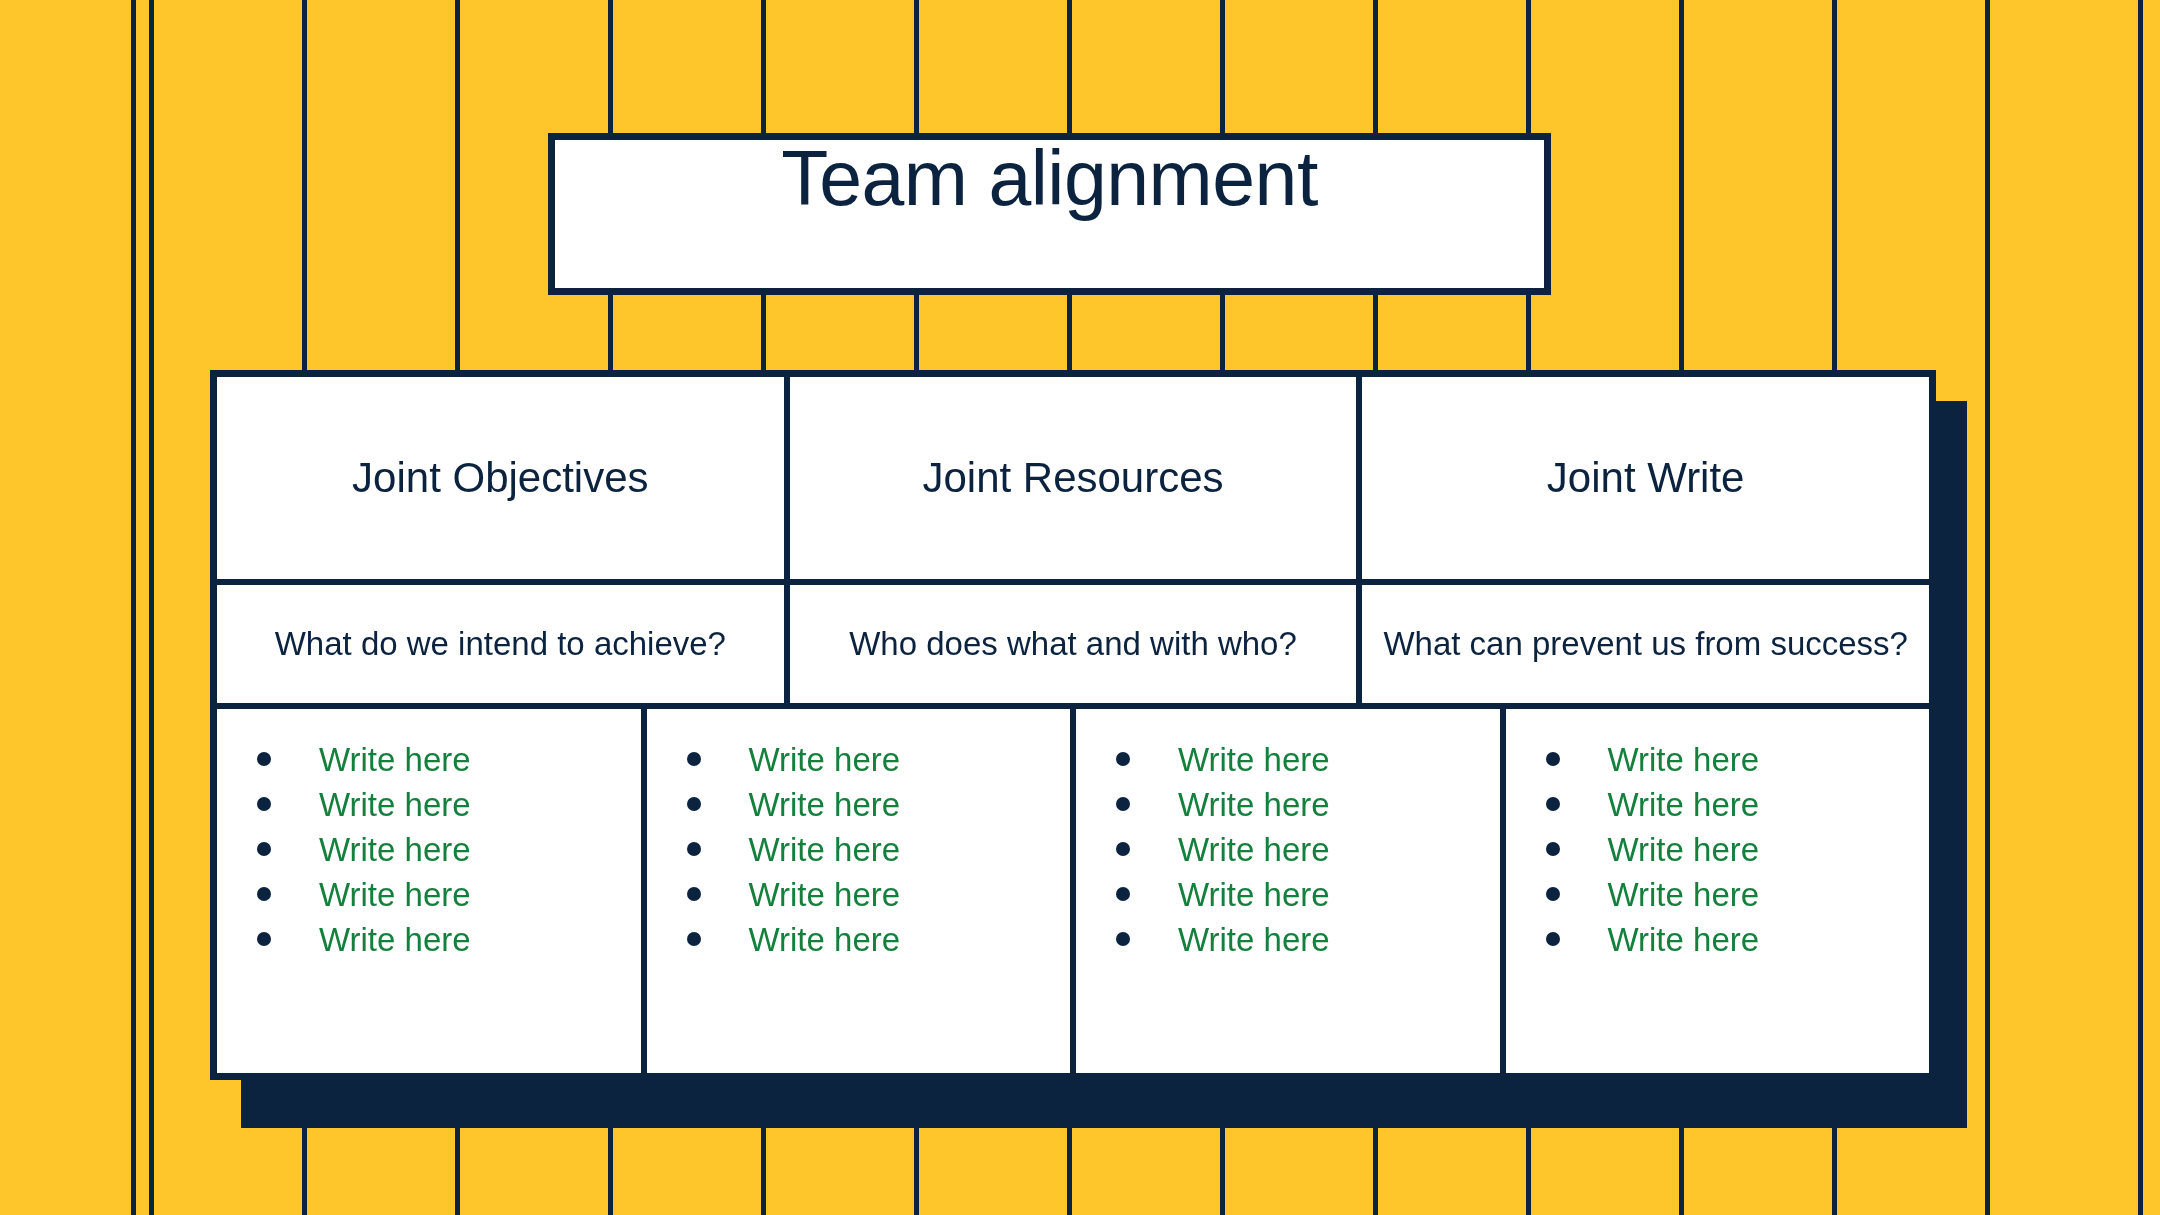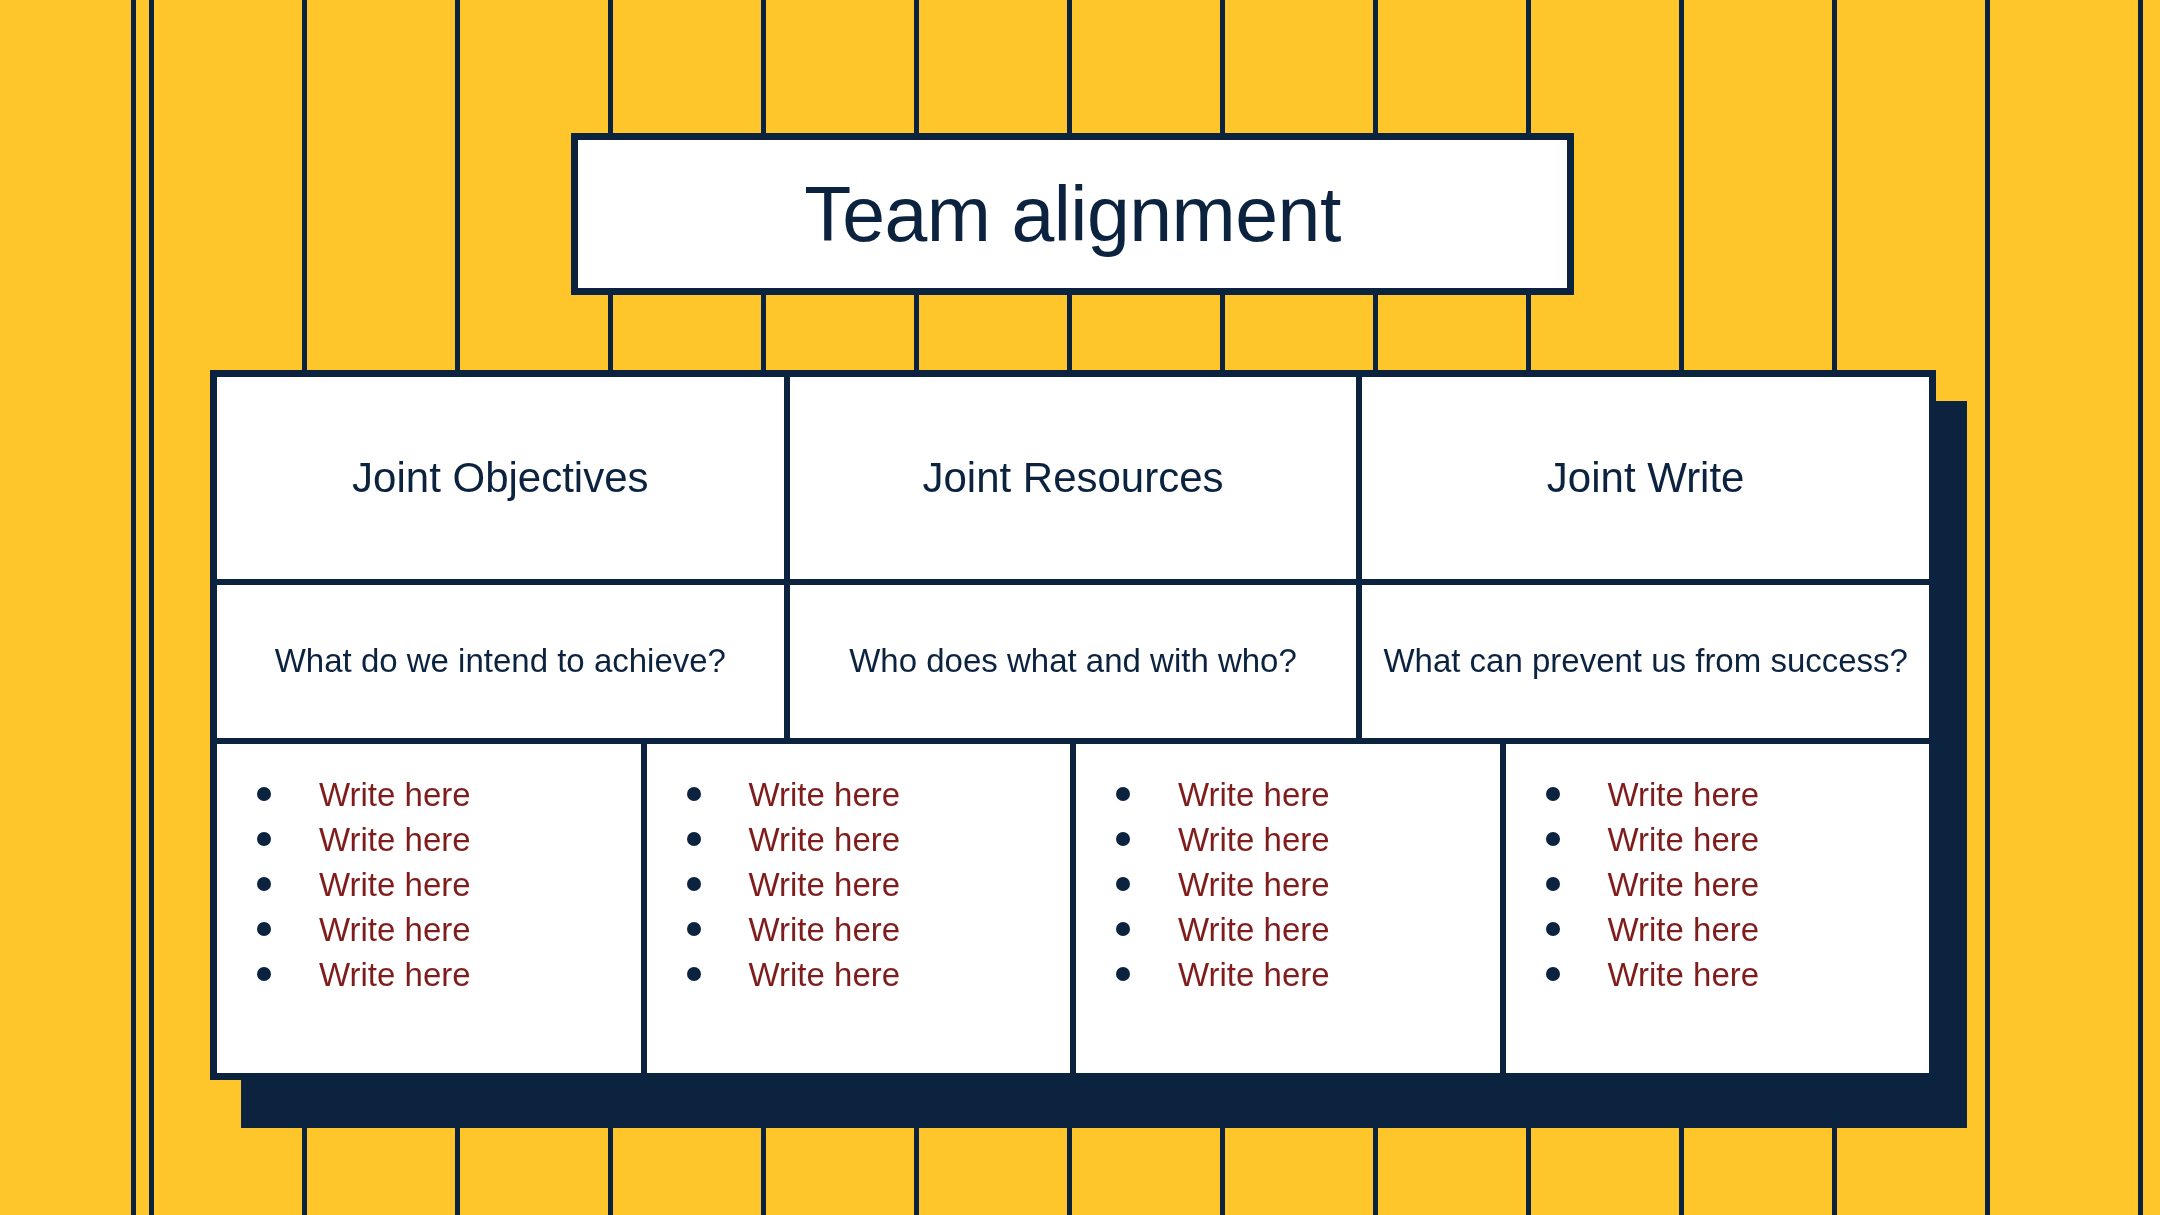--- a/index.html
+++ b/index.html
@@ -28,28 +28,27 @@
       transparent 5px,
       transparent 153px
     );
     background-position: 149px 0;
     z-index: 0;
   }
 
   
   #title-card {
     position: absolute;
-    left: 571px;
+    left: 548px;
     top: 133px;
     width: 1003px;
     height: 162px;
     background: #FFFFFF;
     border: 7px solid #0C2340;
     display: flex;
-    align-items: center;
     justify-content: center;
     z-index: 3;
   }
   #title-text {
     font-size: 77px;
     color: #0C2340;
     line-height: 1;
     letter-spacing: -0.5px;
     white-space: nowrap;
   }
@@ -74,21 +73,21 @@
     background: #FFFFFF;
     border: 7px solid #0C2340;
     z-index: 2;
     display: flex;
     flex-direction: column;
   }
 
   .table-row { display: flex; width: 100%; }
 
   #row-headers   { height: 202px; }
-  #row-questions { height: 165px; border-top: 6px solid #0C2340; border-bottom: 6px solid #0C2340; }
+  #row-questions { height: 130px; border-top: 6px solid #0C2340; border-bottom: 6px solid #0C2340; }
   #row-bullets   { flex: 1; }
 
   .cell {
     flex: 1 1 0;
     min-width: 0;
     display: flex;
     align-items: center;
     justify-content: center;
     padding: 0 14px;
     color: #0C2340;
@@ -104,21 +103,21 @@
     padding: 32px 0 0 0;
   }
 
   .bullet-list { list-style: none; }
 
   .bullet-item {
     display: flex;
     align-items: center;
     font-size: 33px;
     line-height: 1;
-    color: #7f1d1d;
+    color: #15803d;
     height: 36px;
     margin-bottom: 9px;
   }
   .bullet-dot {
     width: 14px;
     height: 14px;
     border-radius: 50%;
     background: #0C2340;
     flex: none;
     margin-left: 40px;

